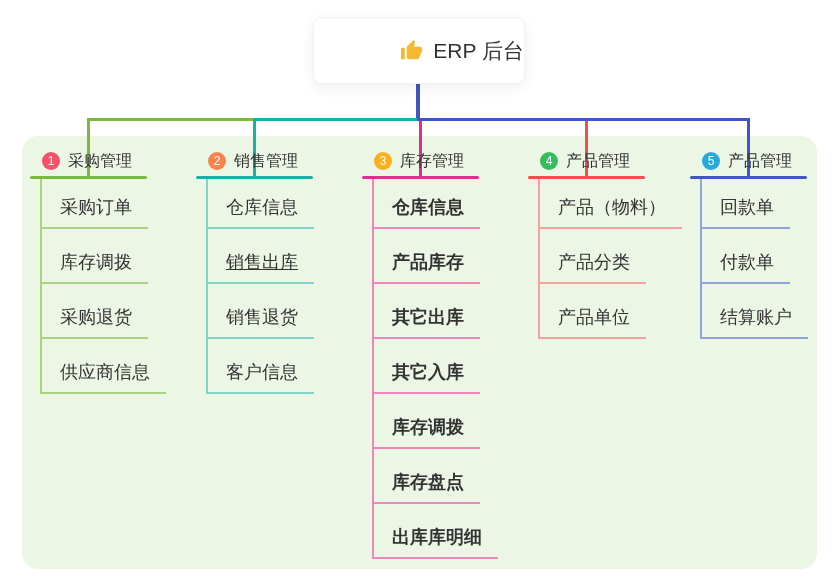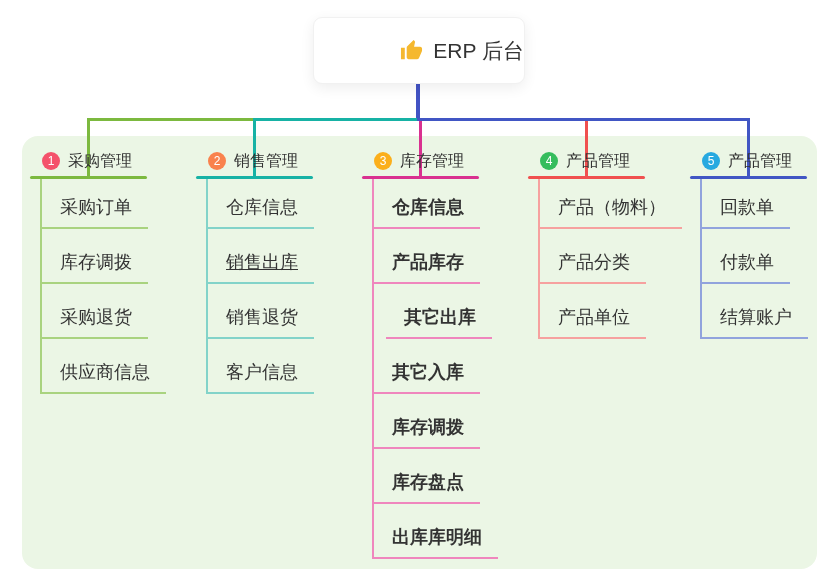--- a/index.html
+++ b/index.html
@@ -99,21 +99,21 @@
           <span>库存管理</span>
         </div>
         <div class="b-underline" style="background: rgb(217, 49, 144);"></div>
         <div class="children" style="border-left-color: rgb(239, 134, 189); font-weight: bold;">
           <div class="child" style="border-bottom-color: rgb(239, 134, 189);">
             <span>仓库信息</span>
           </div>
           <div class="child" style="border-bottom-color: rgb(239, 134, 189);">
             <span>产品库存</span>
           </div>
-          <div class="child" style="border-bottom-color: rgb(239, 134, 189); margin-left: 12px;">
+          <div class="child" style="border-bottom-color: rgb(239, 134, 189);">
             <span>其它出库</span>
           </div>
           <div class="child" style="border-bottom-color: rgb(239, 134, 189);">
             <span>其它入库</span>
           </div>
           <div class="child" style="border-bottom-color: rgb(239, 134, 189);">
             <span>库存调拨</span>
           </div>
           <div class="child" style="border-bottom-color: rgb(239, 134, 189);">
             <span>库存盘点</span>

